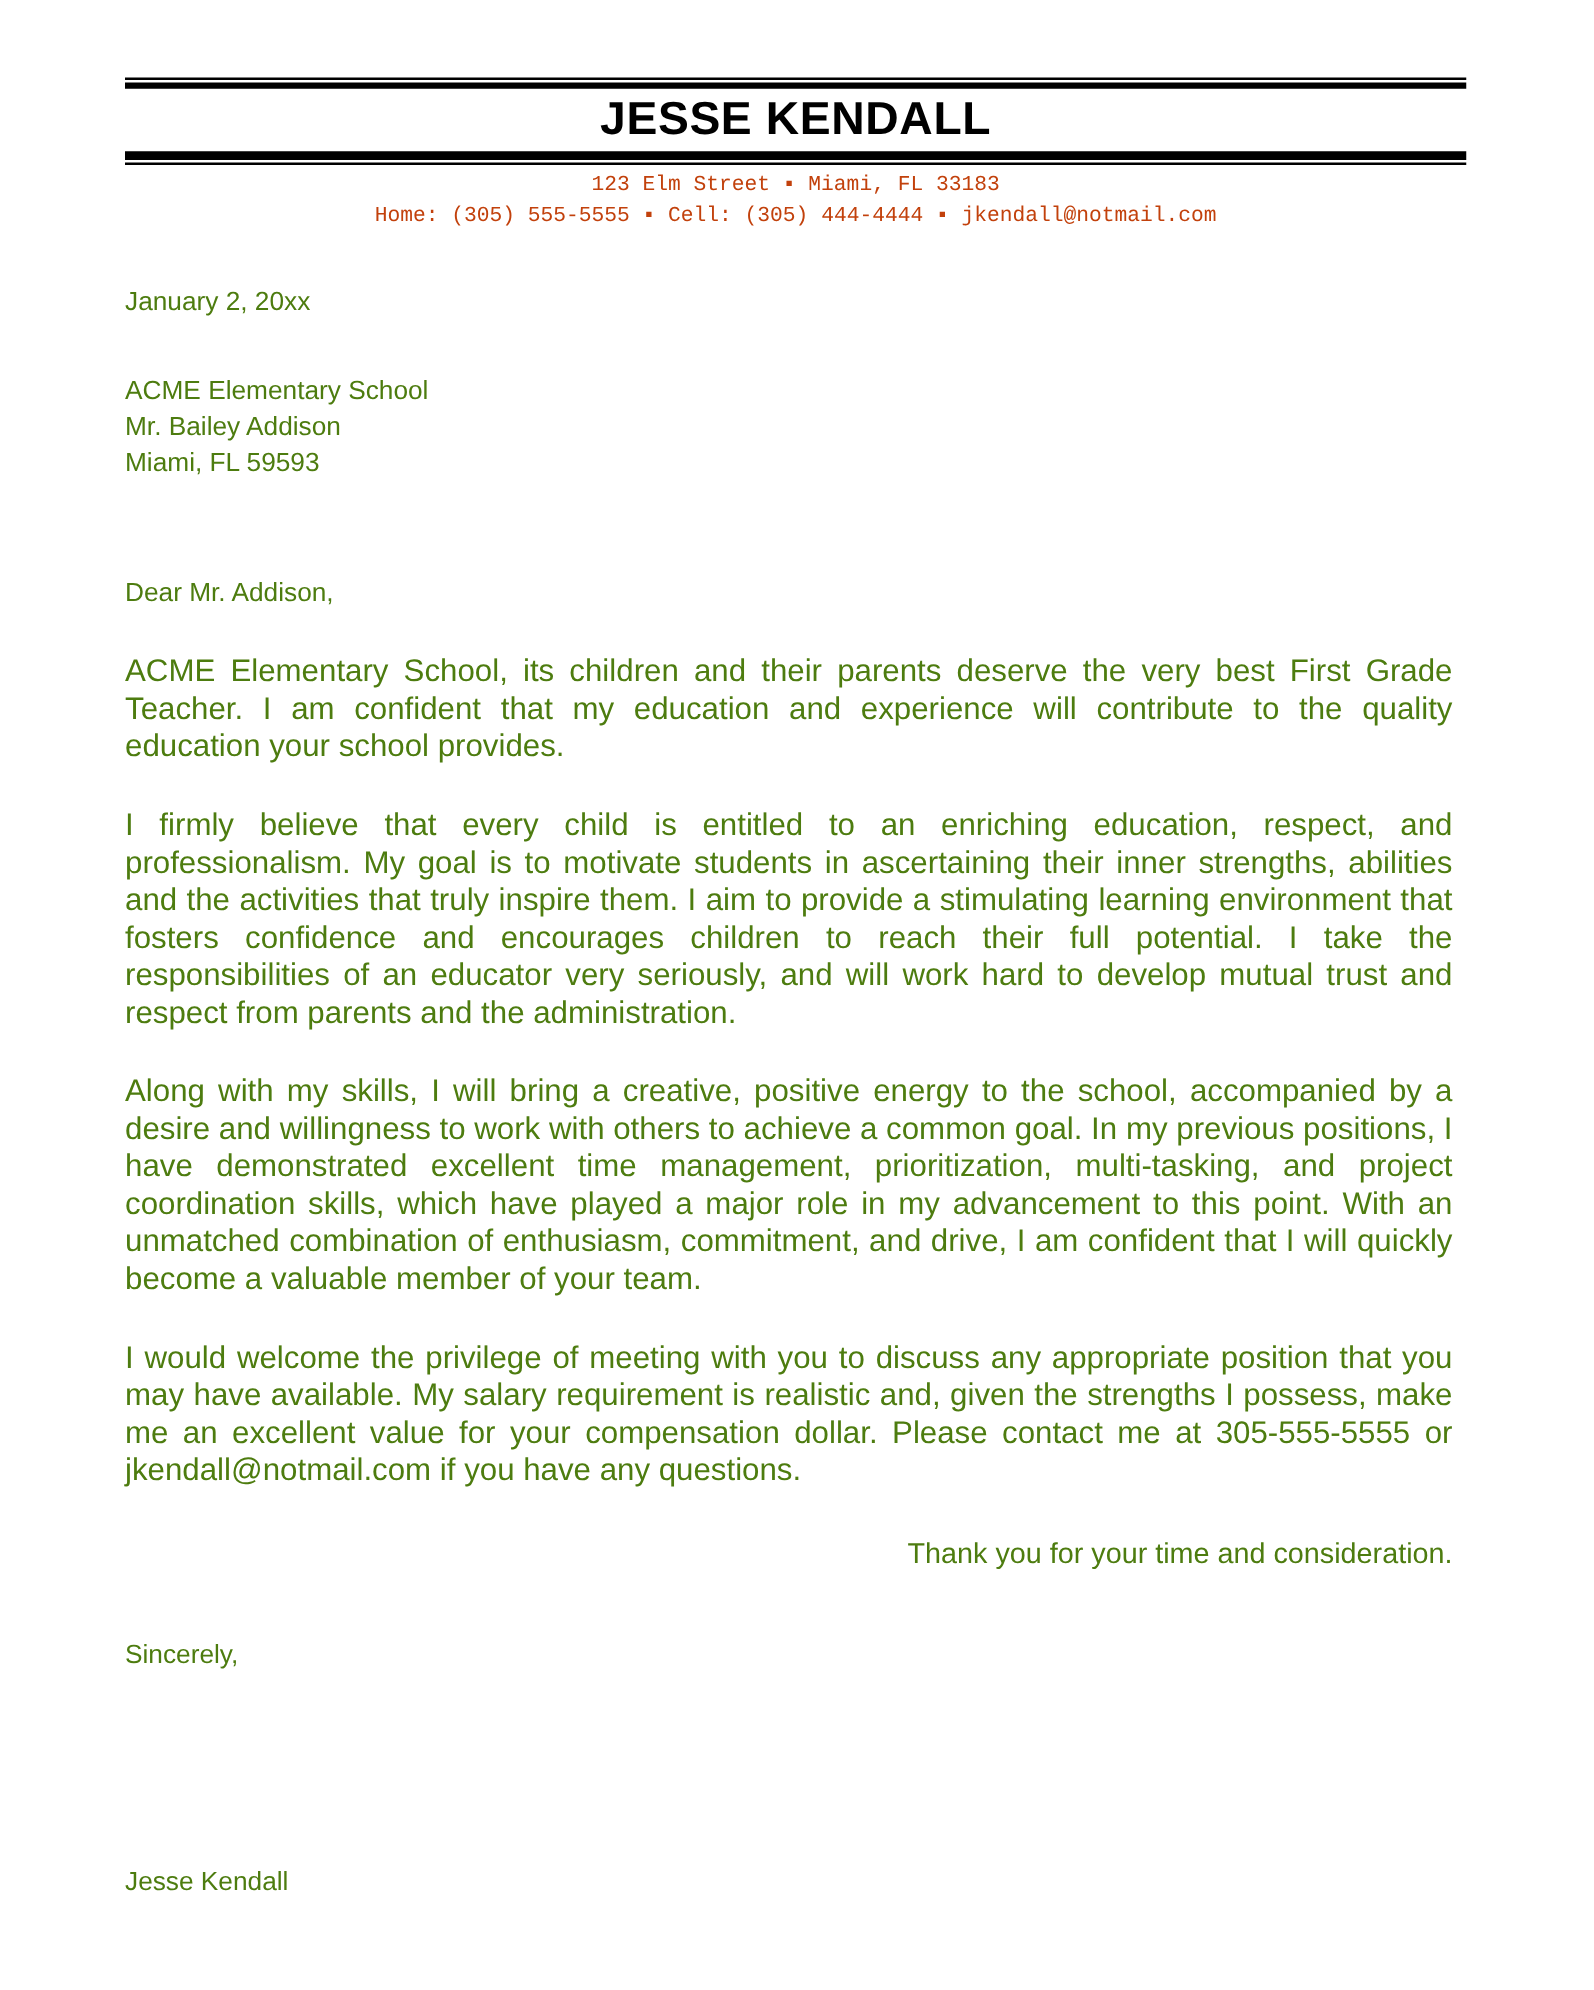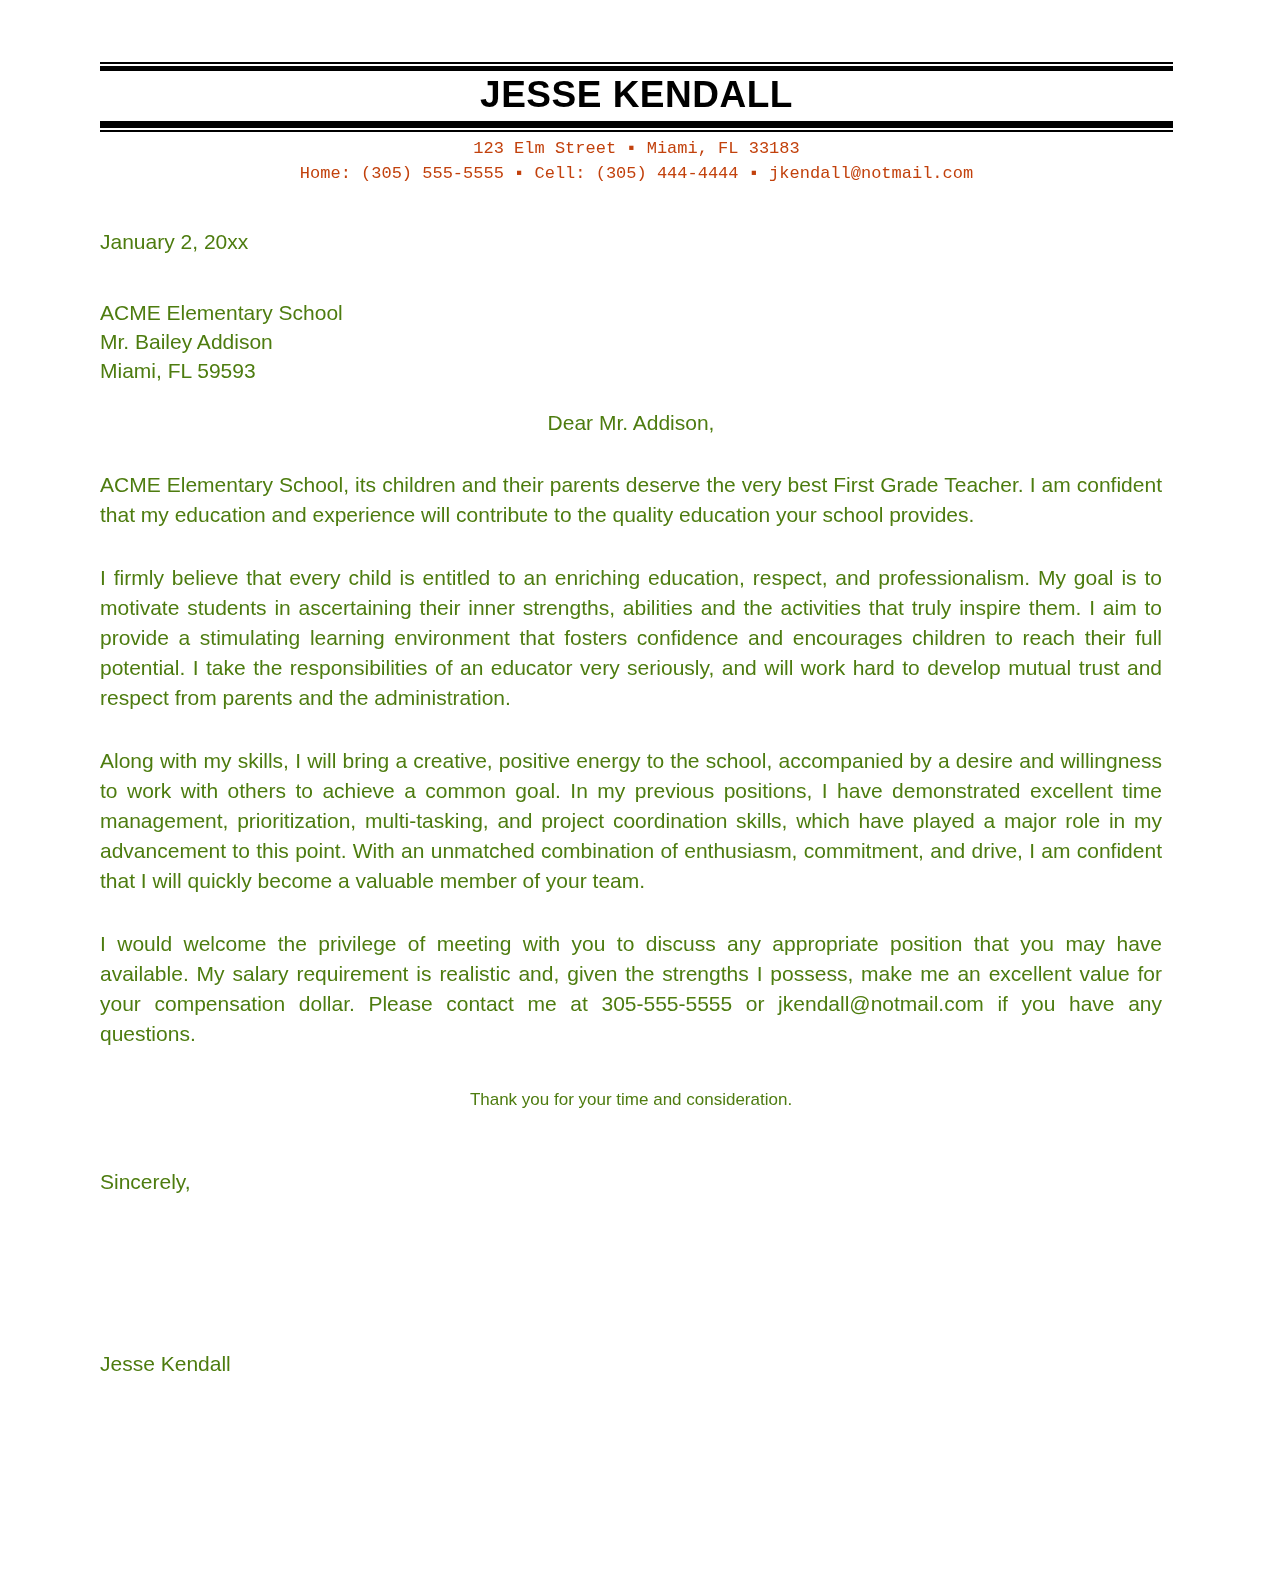--- a/index.html
+++ b/index.html
@@ -98,39 +98,38 @@
     margin: 0 0 0 0;
   }
   .recipient-line {
     margin: 0;
     font-size: 21px;
     line-height: 29px;
     white-space: nowrap;
   }
 
   .salutation {
-    margin: 24px 0 0 0;
+    margin: 76px 0 0 0;
     font-size: 21px;
     line-height: 28px;
-    text-align: center;
   }
 
   .para {
     margin: 33px 0 0 0;
-    font-size: 21px;
+    font-size: 25px;
     line-height: 30px;
     text-align: justify;
     text-justify: inter-word;
   }
 
   .thanks {
     margin: 36px 0 0 0;
-    font-size: 17px;
+    font-size: 23px;
     line-height: 30px;
-    text-align: center;
+    text-align: right;
   }
 
   .closing {
     margin: 52px 0 0 0;
     font-size: 21px;
     line-height: 30px;
   }
 
   .signature-name {
     margin: 152px 0 0 0;

